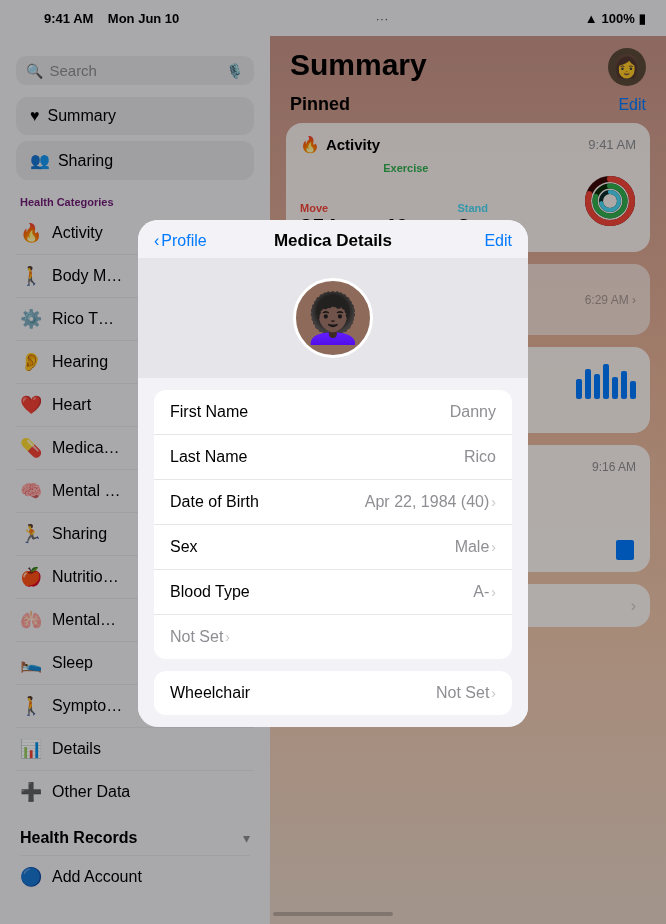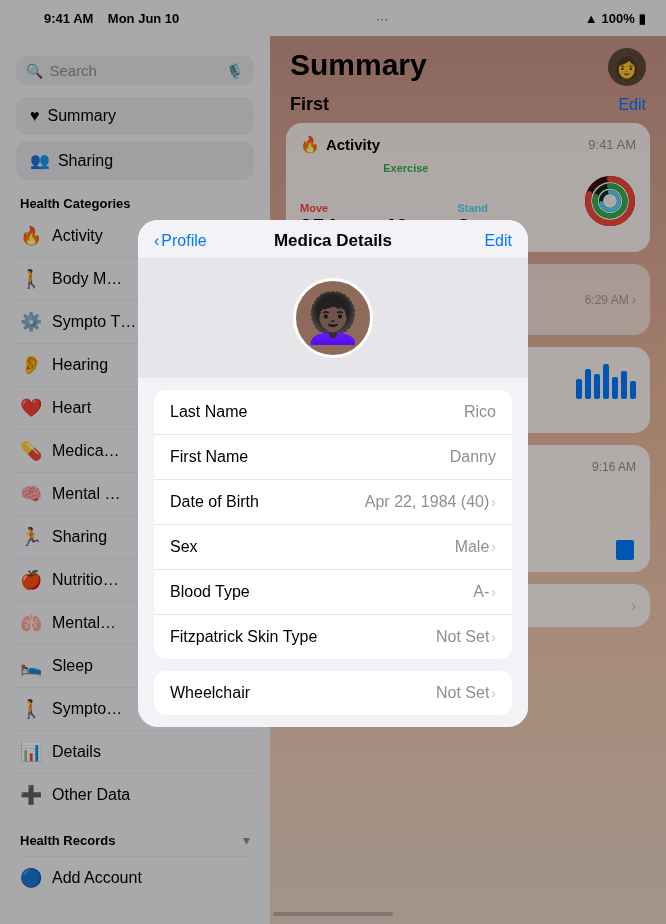--- a/index.html
+++ b/index.html
@@ -96,23 +96,23 @@
       padding: 10px 14px;
       display: flex;
       align-items: center;
       gap: 8px;
       margin-bottom: 6px;
     }
     .sidebar-pill-icon { font-size: 16px; }
     .sidebar-pill-label { font-size: 16px; color: #000; font-weight: 400; }
 
     .sidebar-section-title {
-      font-size: 13px;
+      font-size: 11px;
       font-weight: 600;
-      color: #000000;
+      color: #701a75;
       padding: 8px 20px 4px;
       text-transform: none;
     }
 
     .sidebar-category-list { padding: 0 16px; }
     .sidebar-category-item {
       display: flex;
       align-items: center;
       gap: 10px;
       padding: 10px 4px;
@@ -125,21 +125,21 @@
     .health-records-section {
       padding: 8px 16px;
     }
     .health-records-header {
       display: flex;
       align-items: center;
       justify-content: space-between;
       padding: 8px 4px;
     }
     .health-records-title {
-      font-size: 13px;
+      font-size: 16px;
       font-weight: 600;
       color: #000;
     }
     .chevron-icon { color: #8e8e93; font-size: 14px; }
     .health-records-items { padding: 0 4px; }
     .health-records-item {
       display: flex;
       align-items: center;
       gap: 10px;
       padding: 10px 0;
@@ -397,21 +397,21 @@
       <div class="sidebar-category-item">
         <span class="category-icon">🔥</span>
         <span class="category-label">Activity</span>
       </div>
       <div class="sidebar-category-item">
         <span class="category-icon">🚶</span>
         <span class="category-label">Body M…</span>
       </div>
       <div class="sidebar-category-item">
         <span class="category-icon">⚙️</span>
-        <span class="category-label">Sympto T…</span>
+        <span class="category-label">Rico T…</span>
       </div>
       <div class="sidebar-category-item">
         <span class="category-icon">👂</span>
         <span class="category-label">Hearing</span>
       </div>
       <div class="sidebar-category-item">
         <span class="category-icon">❤️</span>
         <span class="category-label">Heart</span>
       </div>
       <div class="sidebar-category-item">
@@ -469,21 +469,21 @@
 
   <div class="main-content">
     <div class="main-header">
       <div class="main-title">Summary</div>
       <div class="profile-avatar-btn">
         <span>👩</span>
       </div>
     </div>
 
     <div class="section-header">
-      <span class="section-title">First</span>
+      <span class="section-title">Pinned</span>
       <span class="edit-btn">Edit</span>
     </div>
 
     <div class="health-card">
       <div class="card-header">
         <div class="card-title-row">
           <span>🔥</span>
           <span class="card-title">Activity</span>
         </div>
         <span class="card-time">9:41 AM</span>
@@ -607,29 +607,29 @@
 
     <div class="modal-avatar-section">
       <div class="modal-avatar">
         <span>👩🏿‍🦱</span>
       </div>
     </div>
 
     <div class="modal-body">
       <div class="modal-form-section">
         <div class="form-row">
+          <span class="form-label">First Name</span>
+          <div class="form-value">
+            <span>Danny</span>
+          </div>
+        </div>
+        <div class="form-row">
           <span class="form-label">Last Name</span>
           <div class="form-value">
             <span>Rico</span>
-          </div>
-        </div>
-        <div class="form-row">
-          <span class="form-label">First Name</span>
-          <div class="form-value">
-            <span>Danny</span>
           </div>
         </div>
         <div class="form-row">
           <span class="form-label">Date of Birth</span>
           <div class="form-value">
             <span>Apr 22, 1984 (40)</span>
             <span class="form-value-chevron">›</span>
           </div>
         </div>
         <div class="form-row">
@@ -640,21 +640,20 @@
           </div>
         </div>
         <div class="form-row">
           <span class="form-label">Blood Type</span>
           <div class="form-value">
             <span>A-</span>
             <span class="form-value-chevron">›</span>
           </div>
         </div>
         <div class="form-row">
-          <span class="form-label">Fitzpatrick Skin Type</span>
           <div class="form-value">
             <span>Not Set</span>
             <span class="form-value-chevron">›</span>
           </div>
         </div>
       </div>
 
       <div class="modal-form-section2">
         <div class="form-row">
           <span class="form-label">Wheelchair</span>

